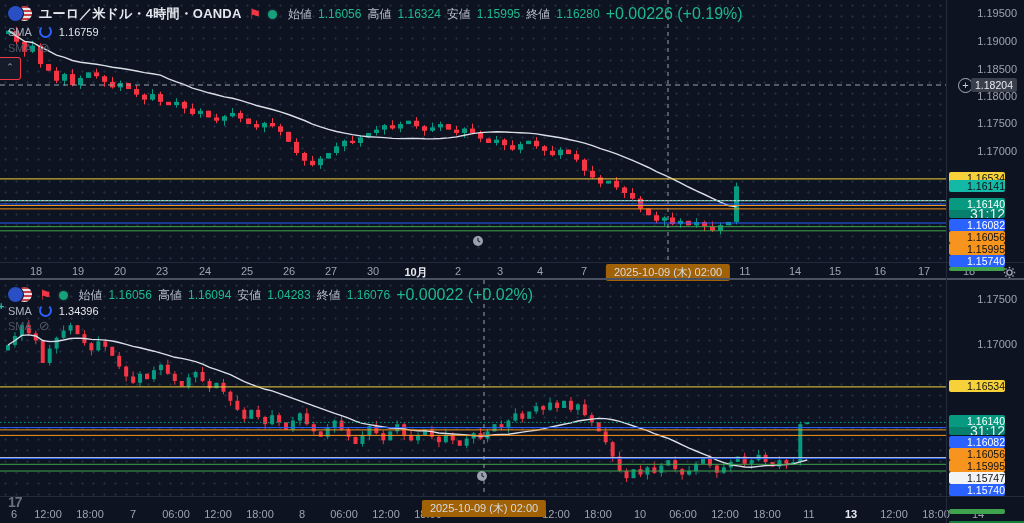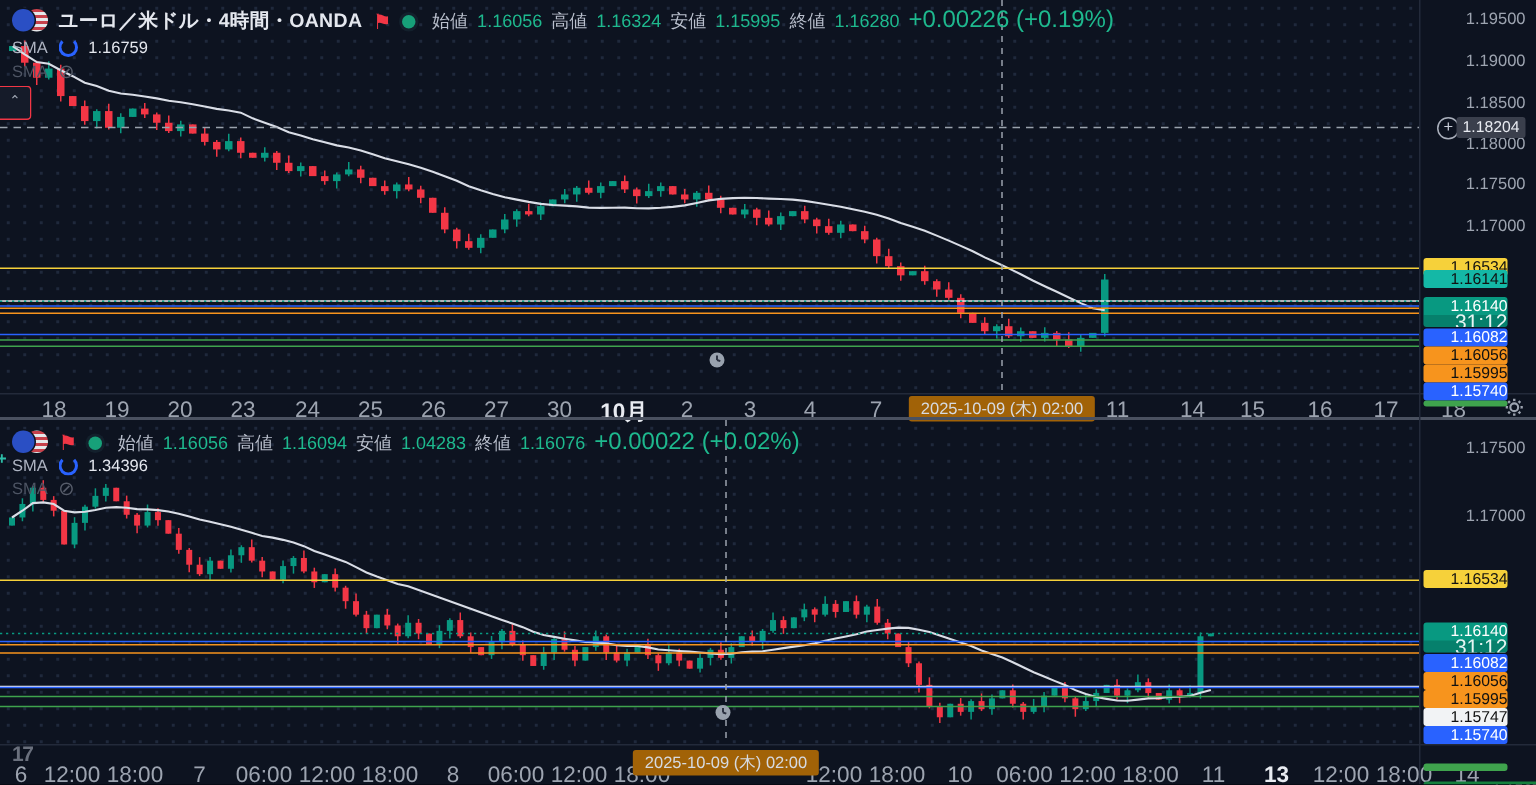--- a/index.html
+++ b/index.html
@@ -17,21 +17,21 @@
   .smarow.dim{color:#4E5564;}
   .spinner{width:9px;height:9px;border-radius:50%;border:2px solid #2962FF;border-top-color:transparent;display:inline-block;}
   .eyeoff{color:#565C6A;font-size:13px;line-height:10px;}
   .pairicon{position:relative;width:24px;height:16px;display:inline-block;}
   .pairicon .eu{position:absolute;left:0;top:0;width:15px;height:15px;border-radius:50%;background:#2A4FC4;z-index:2;box-shadow:0 0 0 1px #0D1320;}
   .pairicon .us{position:absolute;left:9px;top:0;width:15px;height:15px;border-radius:50%;
      background:repeating-linear-gradient(180deg,#C8414B 0 2px,#E6E8EA 2px 4px);z-index:1;}
   .flag{color:#F23645;font-size:14px;line-height:12px;}
   .mdot{width:9px;height:9px;border-radius:50%;background:#17A079;box-shadow:0 0 0 2px #13202c;}
   .axisrow{position:absolute;left:0;width:1024px;border-top:1px solid #232a3a;z-index:20;}
-  .tick{position:absolute;transform:translateX(-50%);font-size:15px;color:#9DA4B0;}
+  .tick{position:absolute;transform:translateX(-50%);font-size:11px;color:#9DA4B0;}
   .tick.b{color:#E8EBF1;font-weight:700;}
   .datelbl{position:absolute;transform:translateX(-50%);background:#a16207;color:#D6DAE1;font-size:11px;
      padding:1px 8px;border-radius:2px;white-space:nowrap;z-index:25;}
   #scalecol{position:absolute;left:946px;top:0;width:78px;height:523px;border-left:1px solid #232a3a;z-index:22;}
   .stick{position:absolute;left:0;width:70px;text-align:right;font-size:11px;color:#9DA4B0;}
   .plabel{position:absolute;left:2px;width:56px;border-radius:2px;text-align:right;font-size:10.5px;line-height:12px;overflow:hidden;}
   .plabel .cd{font-size:14px;line-height:8px;opacity:.9;background:rgba(0,0,0,.18);}
   .xhairpx{position:absolute;left:24px;width:46px;background:#3A3F4C;color:#E8EBF1;font-size:10.5px;line-height:14px;text-align:center;border-radius:2px;}
   .pluscirc{position:absolute;width:13px;height:13px;border:1px solid #A9AFBB;border-radius:50%;color:#C9CEDA;
      font-size:11px;line-height:12px;text-align:center;background:#0D1320;}

